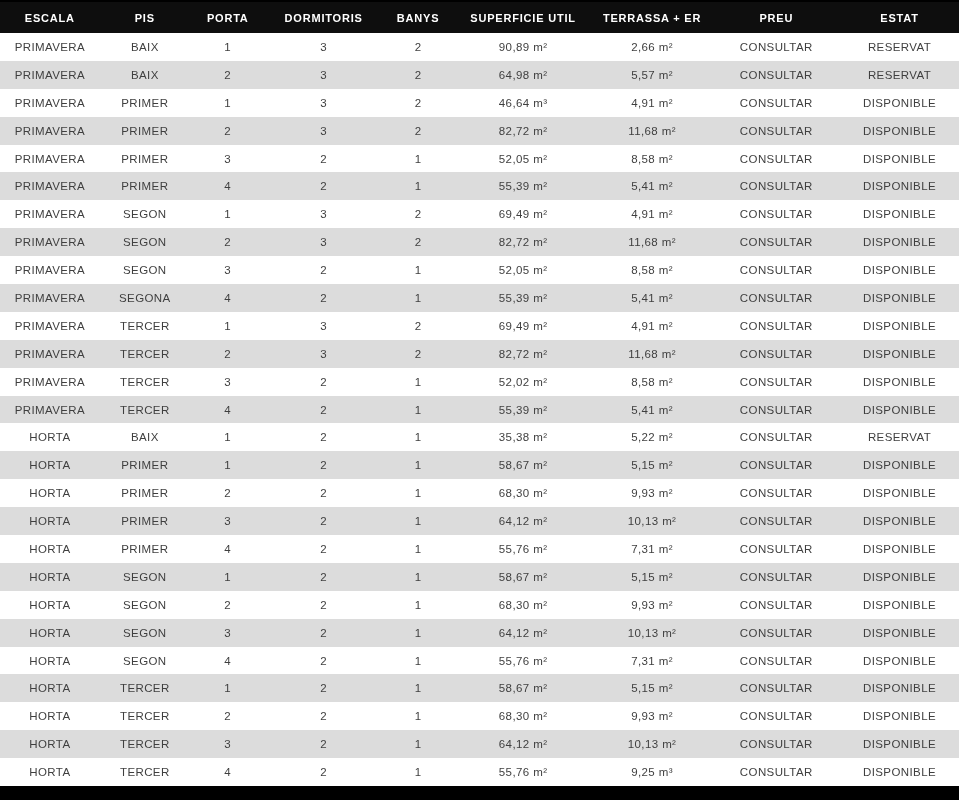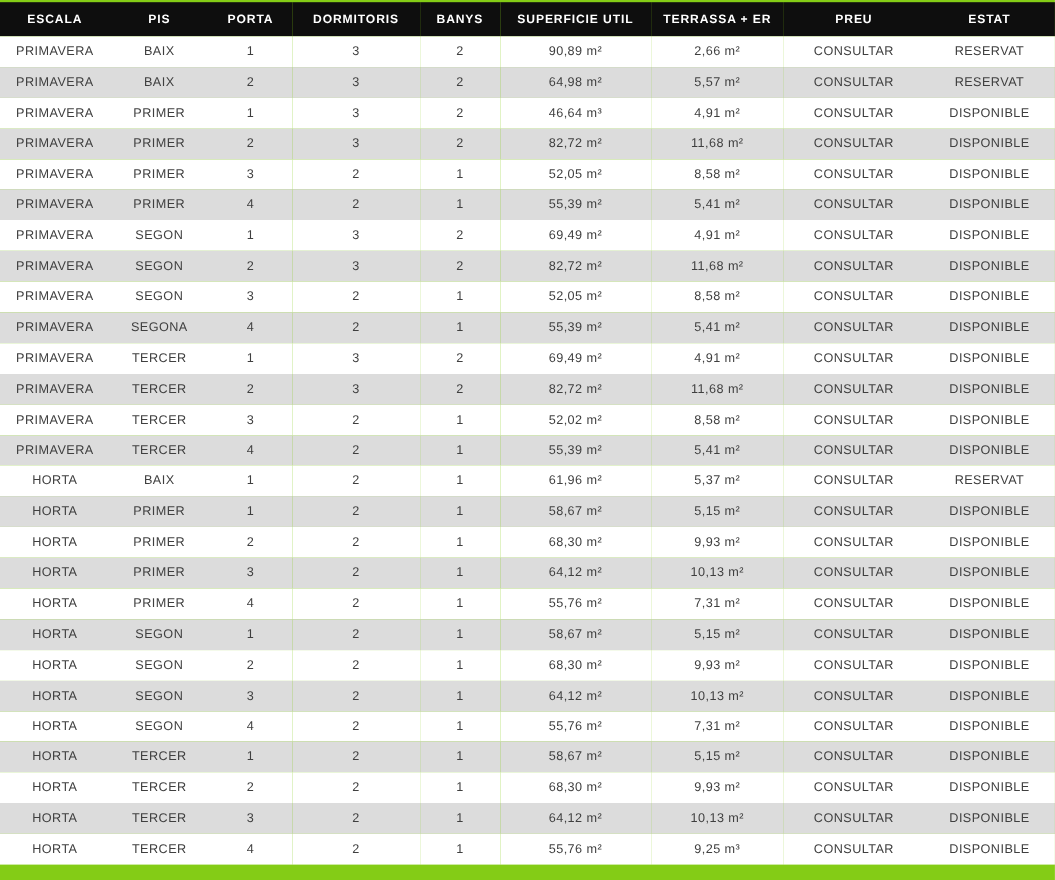--- a/index.html
+++ b/index.html
@@ -3,21 +3,21 @@
 <meta charset="utf-8">
 <style>
   * { margin: 0; padding: 0; box-sizing: border-box; }
   html, body {
     background: #ffffff;
     font-family: "Liberation Sans", "DejaVu Sans", sans-serif;
   }
   .page {
     width: 959px;
     height: 800px;
-    background: #84cc16;
+    background: #000000;
     overflow: hidden;
     padding-top: 2px;
   }
   table.units {
     width: 959px;
     border-collapse: collapse;
     table-layout: fixed;
   }
   table.units thead th {
     background: #0e0e0e;
@@ -228,22 +228,22 @@
           <td>5,41 m²</td>
           <td>CONSULTAR</td>
           <td>DISPONIBLE</td>
         </tr>
         <tr>
           <td>HORTA</td>
           <td>BAIX</td>
           <td>1</td>
           <td>2</td>
           <td>1</td>
-          <td>61,96 m²</td>
-          <td>5,37 m²</td>
+          <td>35,38 m²</td>
+          <td>5,22 m²</td>
           <td>CONSULTAR</td>
           <td>RESERVAT</td>
         </tr>
         <tr>
           <td>HORTA</td>
           <td>PRIMER</td>
           <td>1</td>
           <td>2</td>
           <td>1</td>
           <td>58,67 m²</td>

